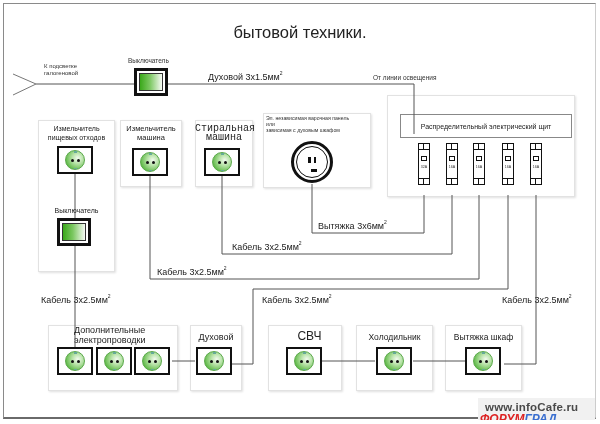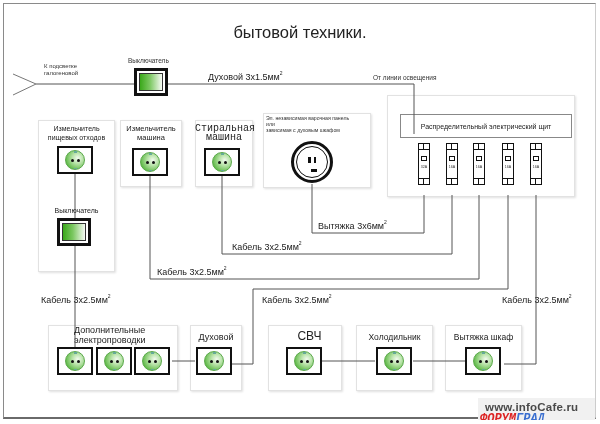--- a/index.html
+++ b/index.html
@@ -25,21 +25,21 @@
     .breaker .top::after, .breaker .bot::after { content: ""; position: absolute; left: 4px; top: 0; width: 1px; height: 100%; background: #111; }
     .breaker .lever { position: absolute; left: 1.5px; top: 12px; width: 6px; height: 5px; border: 1px solid #111; box-sizing: border-box; background: #fff; }
     .breaker .rating { position: absolute; left: 0; width: 100%; top: 21px; font-size: 3.6px; text-align: center; color: #333; }
     .stove { position: absolute; width: 42px; height: 42px; border-radius: 50%; border: 3px solid #111; box-sizing: border-box; background: #fff; }
     .stove .ring { position: absolute; left: 2px; top: 2px; width: 32px; height: 32px; border-radius: 50%; border: 1px solid #111; box-sizing: border-box; }
     .stove .slot { position: absolute; width: 2.5px; height: 6px; background: #111; top: 10px; }
     .stove .slot.l { left: 11px; } .stove .slot.r { right: 11px; }
     .stove .gnd { position: absolute; width: 6px; height: 2.5px; background: #111; left: 14px; top: 22px; }
     svg.wires { position: absolute; left: 0; top: 0; }
     .wm1 { position: absolute; left: 485px; top: 401px; font-size: 11.5px; font-weight: bold; color: #4a4a4a; letter-spacing: 0.2px; }
-    .wm2 { position: absolute; left: 480px; top: 412px; font-size: 12px; font-weight: bold; font-style: italic; height: 8px; overflow: hidden; line-height: 14px; font-family: Liberation Mono, monospace; }
+    .wm2 { position: absolute; left: 480px; top: 412px; font-size: 12px; font-weight: bold; font-style: italic; height: 8px; overflow: hidden; line-height: 14px; }
     .wm2 .r { color: #d22; } .wm2 .b { color: #3a6fd0; }
     .wm-bg { position: absolute; left: 478px; top: 398px; width: 117px; height: 22px; background: #f1f1f1; }
   </style>
 </head>
 <body>
 
 <div class="frame"></div>
 
 <div class="title">
   <div>бытовой техники.</div>

